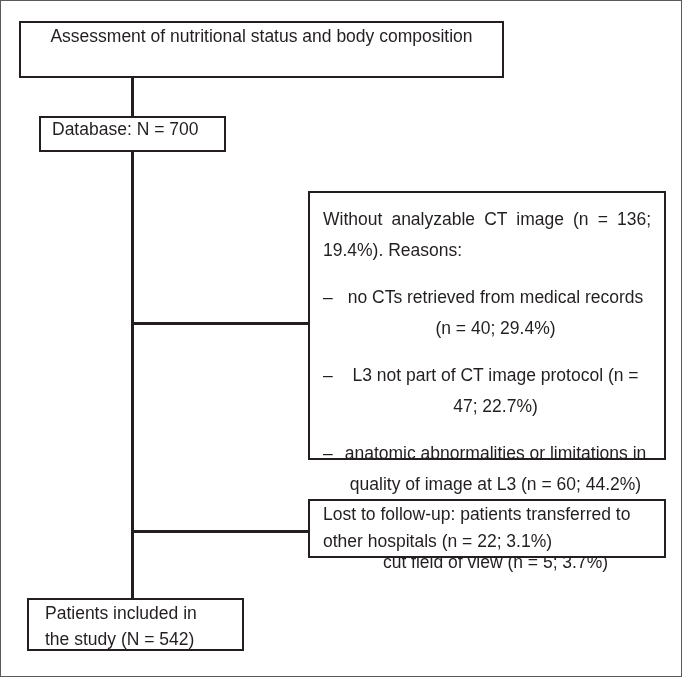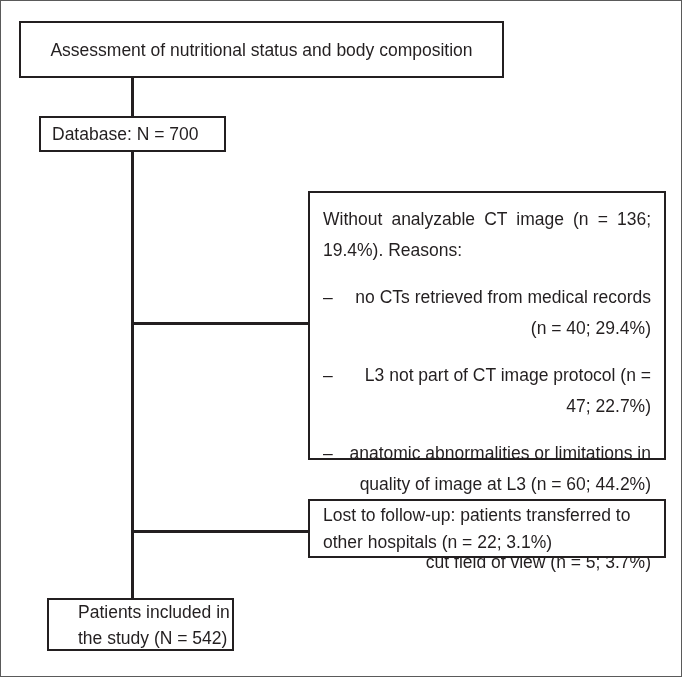--- a/index.html
+++ b/index.html
@@ -24,21 +24,20 @@
 
   
   .node {
     position: absolute;
     box-sizing: border-box;
     border: 2.5px solid #231f20;
     background: #ffffff;
     z-index: 3;
     display: flex;
     flex-direction: column;
-    justify-content: center;
   }
   .node .line,
   .node .para {
     font-size: 17.5px;
     line-height: 31px;
     color: #231f20;
     white-space: nowrap;
   }
 
   
@@ -94,43 +93,43 @@
     color: #231f20;
   }
   .bullet-text {
     flex: 1 1 auto;
     font-size: 17.5px;
     line-height: 31px;
     color: #231f20;
     text-align: justify;
     text-justify: inter-word;
   }
-  .bullet-text.lastline-left { text-align: right; }
+  .bullet-text.lastline-left { text-align: center; }
 
   
   #node-lost {
     left: 307px;
     top: 498px;
     width: 358px;
     height: 59px;
     padding: 0 13px;
   }
   #node-lost .para {
     white-space: normal;
     margin: 0;
     line-height: 27px;
   }
 
   
   #node-included {
-    left: 46px;
+    left: 26px;
     top: 597px;
-    width: 187px;
+    width: 217px;
     height: 53px;
-    padding-left: 29px;
+    padding-left: 16px;
   }
   #node-included .line { line-height: 26px; }
 
   
   .conn {
     position: absolute;
     background: #231f20;
     z-index: 1;
   }
   .conn-v { width: 3px; }

